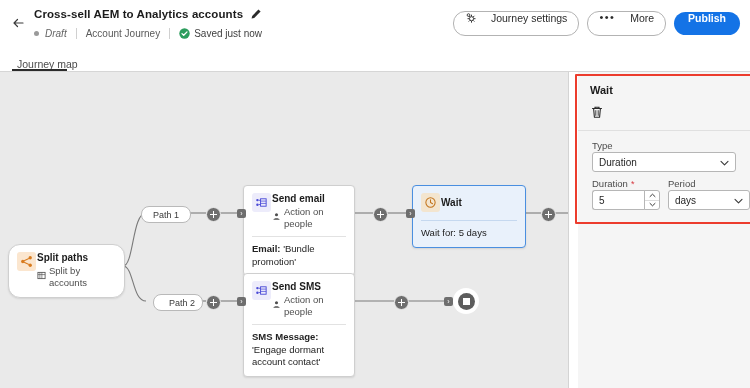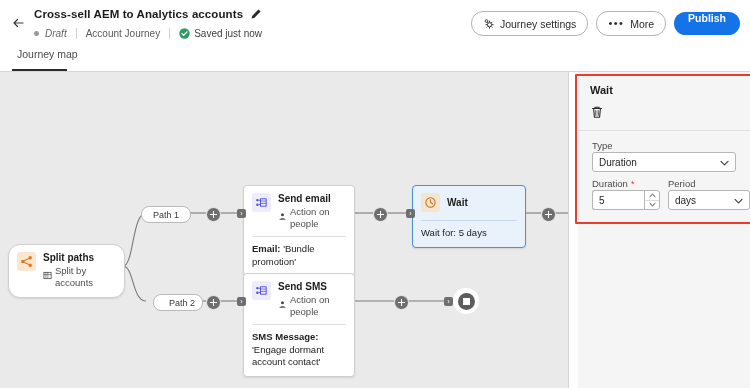--- a/index.html
+++ b/index.html
@@ -20,44 +20,44 @@
   .edit-pencil{width:12px;height:12px;cursor:pointer;display:block;}
   .meta-row{position:absolute;left:34px;top:26px;display:flex;align-items:center;height:14px;font-size:10px;color:#5a5a5a;}
   .meta-dot{width:5px;height:5px;border-radius:50%;background:#9a9a9a;margin-right:6px;}
   .meta-draft{font-style:italic;color:#646464;}
   .meta-sep{width:1px;height:11px;background:#d0d0d0;margin:0 9px;}
   .meta-saved{display:flex;align-items:center;gap:4px;color:#3f3f3f;}
   .check-ico{width:11px;height:11px;display:block;}
 
   .hdr-right{position:absolute;right:10px;top:11px;display:flex;align-items:center;gap:8px;}
   .btn{height:23px;border:1px solid #b3b3b3;border-radius:12px;background:#fff;
-       display:flex;align-items:center;gap:5px;padding:0 11px;font-size:10.5px;color:#2b2b2b;cursor:pointer;white-space:nowrap;}
+       display:flex;gap:14px;padding:0 11px;font-size:10.5px;color:#2b2b2b;cursor:pointer;white-space:nowrap;}
   .btn svg{display:block;}
   .btn-publish{height:23px;border:none;border-radius:12px;background:#1473e6;color:#fff;
        display:flex;align-items:flex-start;padding:0 14px;font-size:10.5px;font-weight:bold;cursor:pointer;}
   .dots{letter-spacing:1.4px;font-size:11px;line-height:1;margin-right:1px;}
 
   
   .tabbar{position:absolute;left:0;top:46px;width:750px;height:26px;background:#fff;}
-  .tab{position:absolute;left:12px;top:2px;height:22px;display:flex;align-items:flex-start;
+  .tab{position:absolute;left:12px;top:2px;height:22px;display:flex;align-items:flex-end;
        padding:0 5px;font-size:10.5px;color:#4b4b4b;cursor:pointer;}
   .tab-underline{position:absolute;left:12px;top:23px;width:55px;height:2px;background:#2b2b2b;}
   .hdr-divider{position:absolute;left:0;top:71px;width:750px;height:1px;background:#d6d6d6;}
 
   
   .canvas{position:absolute;left:0;top:72px;width:569px;height:316px;background:#eaeaea;
           overflow:hidden;cursor:default;}
   .canvas-edge{position:absolute;left:568px;top:72px;width:1px;height:316px;background:#d4d4d4;}
 
   .flow-svg{position:absolute;left:0;top:0;width:569px;height:316px;}
 
   
   .node{position:absolute;background:#ffffff;border:1px solid #cfcfcf;border-radius:4px;
         box-shadow:0 1px 2px rgba(0,0,0,.10);cursor:pointer;}
-  .node-head{display:flex;align-items:flex-start;gap:7px;padding:7px 8px 6px 8px;}
+  .node-head{display:flex;align-items:flex-start;gap:1px;padding:7px 8px 6px 8px;}
   .node-ico{width:19px;height:19px;border-radius:3px;flex:none;display:flex;align-items:center;justify-content:center;}
   .ico-email{background:#edecfb;}
   .ico-split{background:#fbe6cf;}
   .ico-wait{background:#f3e5cf;}
   .node-titles{display:flex;flex-direction:column;gap:1px;min-width:0;}
   .node-title{font-size:10px;font-weight:bold;color:#1c1c1c;line-height:12px;}
   .node-sub{font-size:9.5px;color:#4d4d4d;line-height:12px;display:flex;align-items:center;gap:3px;}
   .node-sep{height:1px;background:#e2e2e2;margin:0 8px;}
   .node-body{padding:6px 8px 7px 8px;font-size:9.5px;color:#232323;line-height:12.5px;}
   .node-body b{font-weight:bold;}

